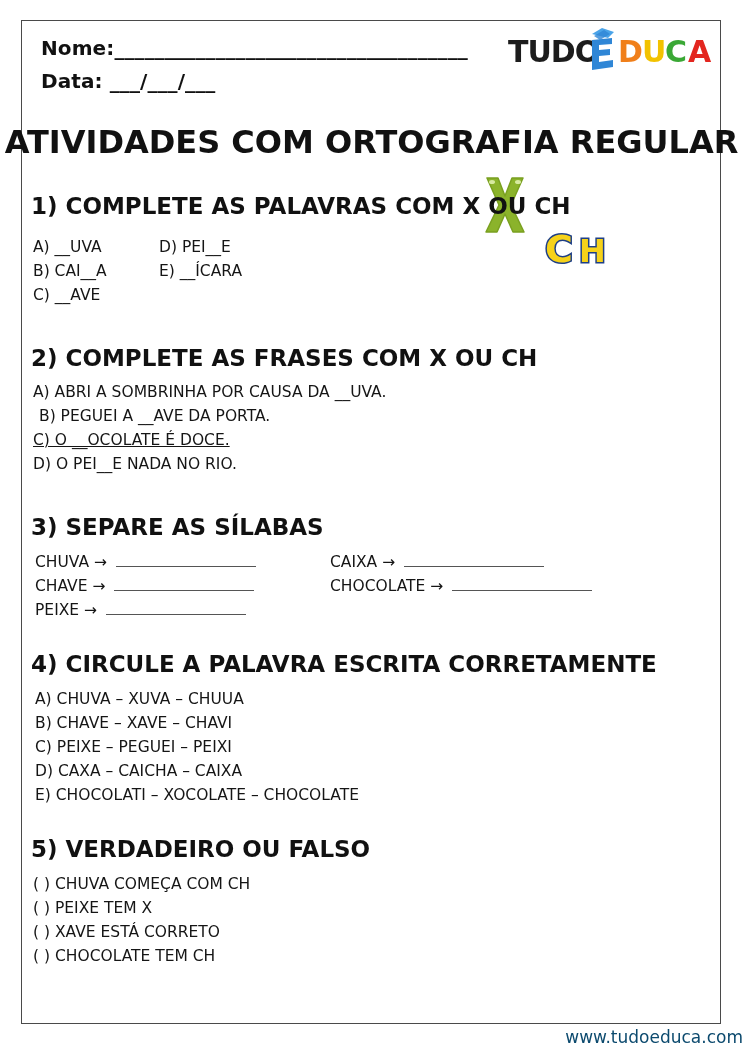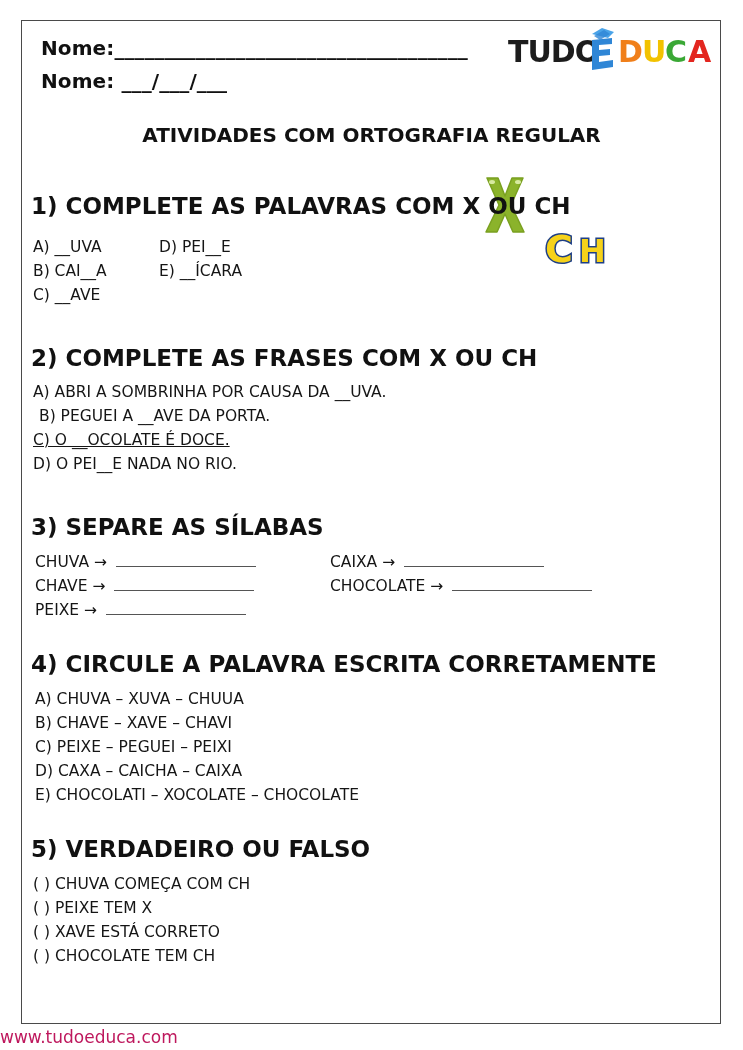--- a/index.html
+++ b/index.html
@@ -7,37 +7,37 @@
       width: 743px; height: 1050px; position: relative; overflow: hidden;
       font-family: "DejaVu Sans", "Liberation Sans", sans-serif;
       color: #111111;
     }
     .frame {
       position: absolute; left: 21px; top: 20px; width: 700px; height: 1004px;
       border: 1.5px solid #4a4a4a; box-sizing: border-box;
     }
     .abs { position: absolute; white-space: nowrap; }
     .hdr-field { font-weight: bold; font-size: 20px; letter-spacing: 0.1px; }
-    .title { font-weight: bold; font-size: 20px; left: 0; width: 743px; text-align: center; }
+    .title { font-weight: bold; font-size: 32px; left: 0; width: 743px; text-align: center; }
     .section-title { font-weight: bold; font-size: 23px; }
     .line-text { font-size: 15.5px; color: #151515; }
     .blank { display: inline-block; border-bottom: 1.2px solid #555; height: 12px; vertical-align: baseline; }
-    .footer { font-size: 17px; left: 0; width: 743px; text-align: left; color: #be185d; }
+    .footer { font-size: 17px; left: 0; width: 743px; text-align: right; color: #0c4a6e; }
 
     
     .logo { position: absolute; left: 508px; top: 26px; width: 212px; height: 50px; }
     .logo span { font-family: "DejaVu Sans", sans-serif; font-weight: bold; font-size: 30px; letter-spacing: -1px; }
   </style>
 </head>
 <body>
 
 <div class="frame"></div>
 
 <div class="abs hdr-field" style="left:41px; top:36px;">Nome:___________________________________</div>
-<div class="abs hdr-field" style="left:41px; top:69px;">Nome: ___/___/___</div>
+<div class="abs hdr-field" style="left:41px; top:69px;">Data: ___/___/___</div>
 
 <div class="logo">
   <span class="abs" style="left:0; top:8px; color:#1c1c1c;">TUDO</span>
   <svg class="abs" style="left:80px; top:0;" width="30" height="50" viewBox="0 0 30 50">
     <path d="M4 8 L14 2 L26 6 L20 12 Z" fill="#4aa3e8"></path>
     <path d="M6 10 L16 4 L22 8 L12 14 Z" fill="#2f86d6" opacity="0.8"></path>
     <path d="M4 14 L24 12 L24 18 L11 19 L11 24 L22 23 L22 29 L11 30 L11 36 L25 34 L25 41 L4 44 Z" fill="#2f86d6"></path>
   </svg>
   <span class="abs" style="left:110px; top:8px; color:#f07f1a;">D</span>
   <span class="abs" style="left:134px; top:8px; color:#f2c200;">U</span>

